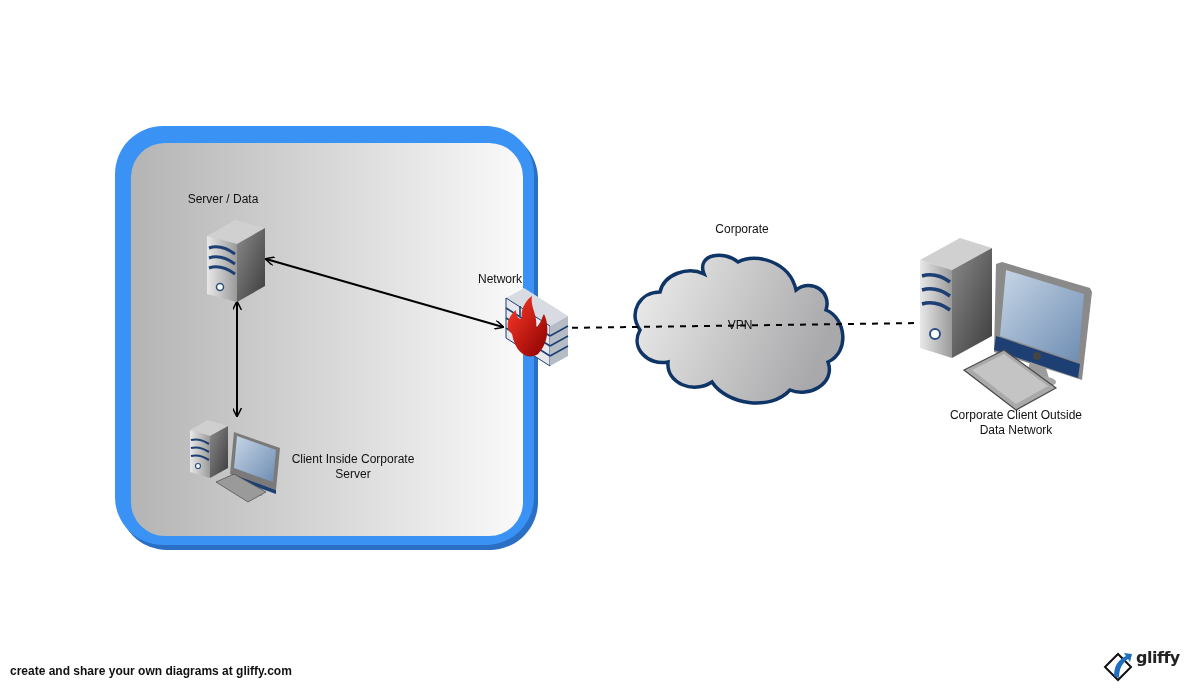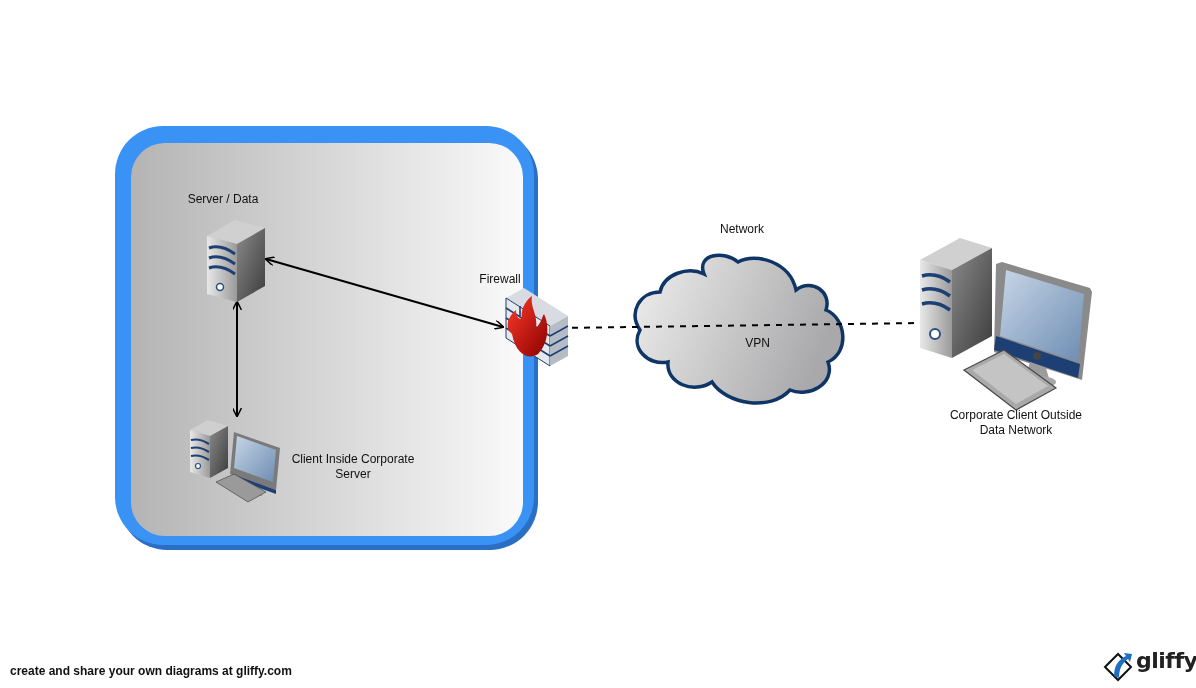--- a/index.html
+++ b/index.html
@@ -1,20 +1,20 @@
 <!DOCTYPE html>
 <html><head>
 <meta charset="utf-8">
 <style>
   html, body { margin: 0; padding: 0; background: #ffffff; }
   body { width: 1196px; height: 688px; position: relative; overflow: hidden; font-family: "Liberation Sans", sans-serif; }
   .label { position: absolute; font-family: "Liberation Sans", sans-serif; font-size: 12px; color: #111; text-align: center; line-height: 15px; white-space: nowrap; }
   .footer { position: absolute; left: 10px; top: 664px; font-family: Liberation Sans, sans-serif; font-weight: bold; font-size: 12px; color: #111; }
   .brand { position: absolute; left: 1104px; top: 648px; display: flex; align-items: center; }
-  .brand-text { font-family: "DejaVu Sans", sans-serif; font-weight: bold; font-size: 22px; color: #222; margin-left: 2px; letter-spacing: -0.5px; }
+  .brand-text { font-family: "DejaVu Sans", sans-serif; font-weight: bold; font-size: 16px; color: #222; margin-left: 2px; letter-spacing: -0.5px; }
   svg.canvas { position: absolute; left: 0; top: 0; }
 </style>
 </head>
 <body>
 
 <svg class="canvas" width="1196" height="688" viewBox="0 0 1196 688">
   <defs>
     <linearGradient id="zoneGrad" x1="0" y1="0" x2="1" y2="0">
       <stop offset="0" stop-color="#b4b4b4"></stop>
       <stop offset="1" stop-color="#fafafa"></stop>
@@ -116,23 +116,23 @@
     <path d="M1,15 L14,2 L27,15 L14,28 Z" fill="#fff" stroke="#111" stroke-width="2"></path>
     <path d="M10,24 C10,14 14,8 22,4 L20,1 L28,2 L26,10 L24,7 C18,11 15,17 15,26 Z" fill="#1e6fc2"></path>
   </g>
 </svg>
 
 <div class="label" style="left:173px; top:192px; width:100px;">Server / Data</div>
 <div class="label" style="left:268px; top:452px; width:170px;">
   <div>Client Inside Corporate</div>
   <div>Server</div>
 </div>
-<div class="label" style="left:470px; top:272px; width:60px;">Firewall</div>
-<div class="label" style="left:702px; top:222px; width:80px;">Network</div>
-<div class="label" style="left:710px; top:336px; width:60px;text-align:right;">VPN</div>
+<div class="label" style="left:470px; top:272px; width:60px;">Network</div>
+<div class="label" style="left:702px; top:222px; width:80px;">Corporate</div>
+<div class="label" style="left:710px; top:318px; width:60px;">VPN</div>
 <div class="label" style="left:926px; top:408px; width:180px;">
   <div>Corporate Client Outside</div>
   <div>Data Network</div>
 </div>
 
 <div class="footer">create and share your own diagrams at gliffy.com</div>
 <div class="brand">
   <span style="width:30px; display:inline-block;"></span>
   <span class="brand-text">gliffy</span>
 </div>

